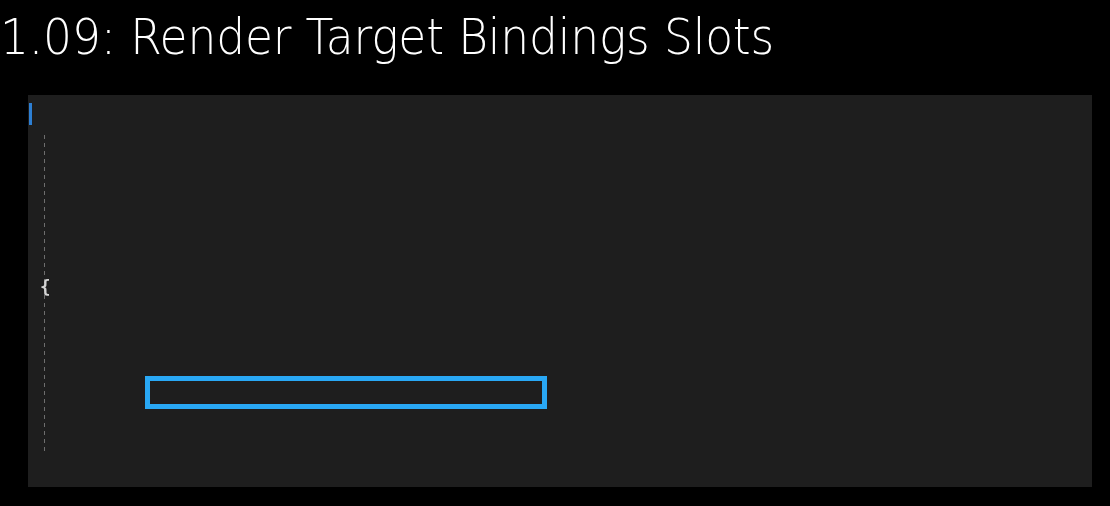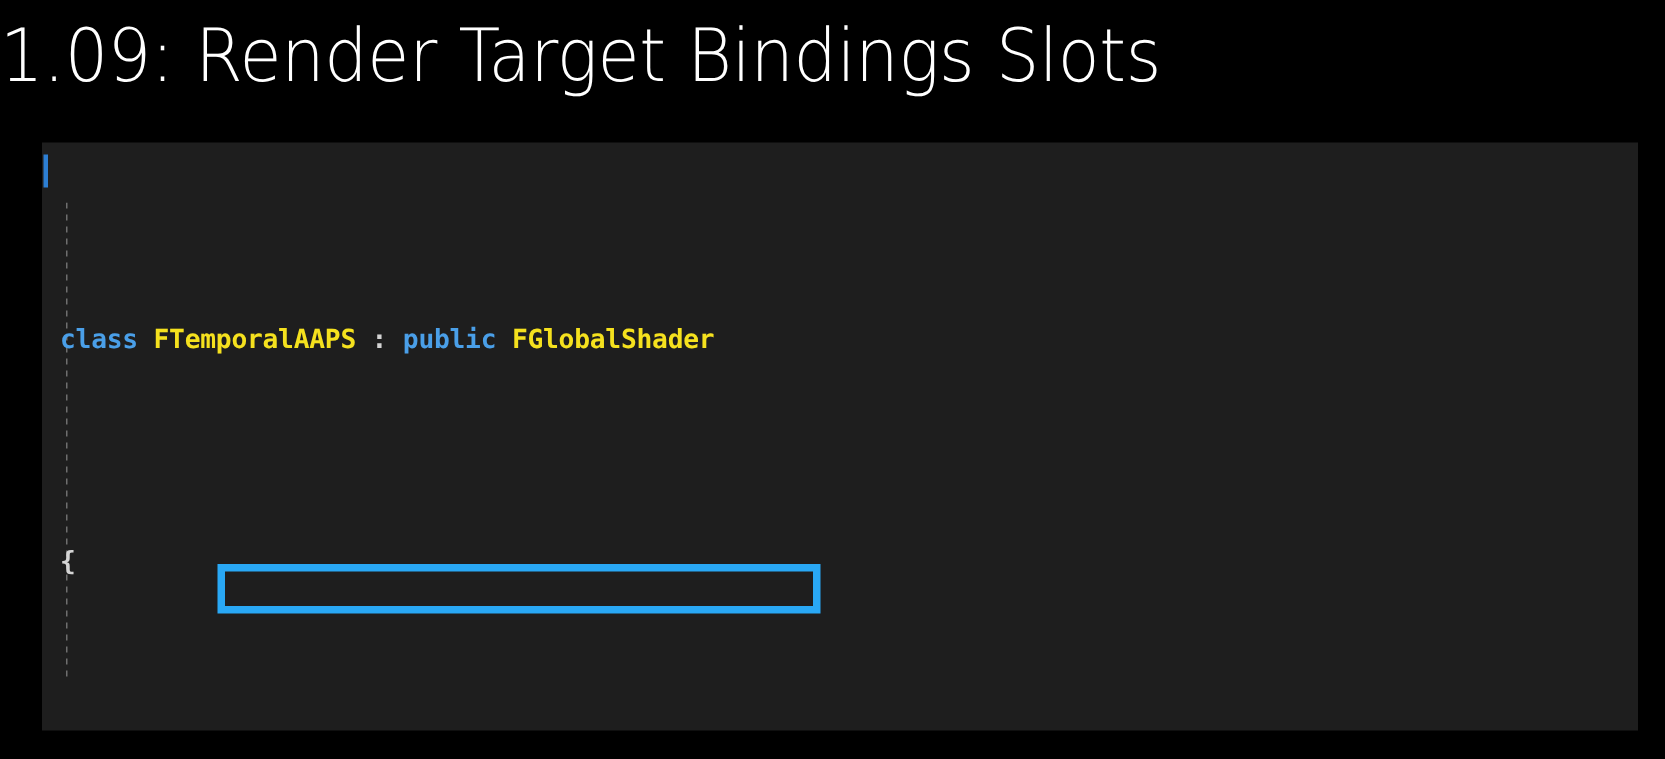--- a/index.html
+++ b/index.html
@@ -124,21 +124,20 @@
   <div id="slide-title">1.09: Render Target Bindings Slots</div>
 
   <div id="code-panel">
 
     <div id="change-marker"></div>
     <div id="indent-guide"></div>
 
     <div id="code-lines">
 
       
-      <div class="code-line"><span class="tok-keyword">class</span><span class="tok-punct"> </span><span class="tok-type">FTemporalAAPS</span><span class="tok-punct"> : </span><span class="tok-keyword">public</span><span class="tok-punct"> </span><span class="tok-type">FGlobalShader</span></div>
 
       
       <div class="code-line"><span class="tok-brace">{</span></div>
 
       
       
 
       
       
 

